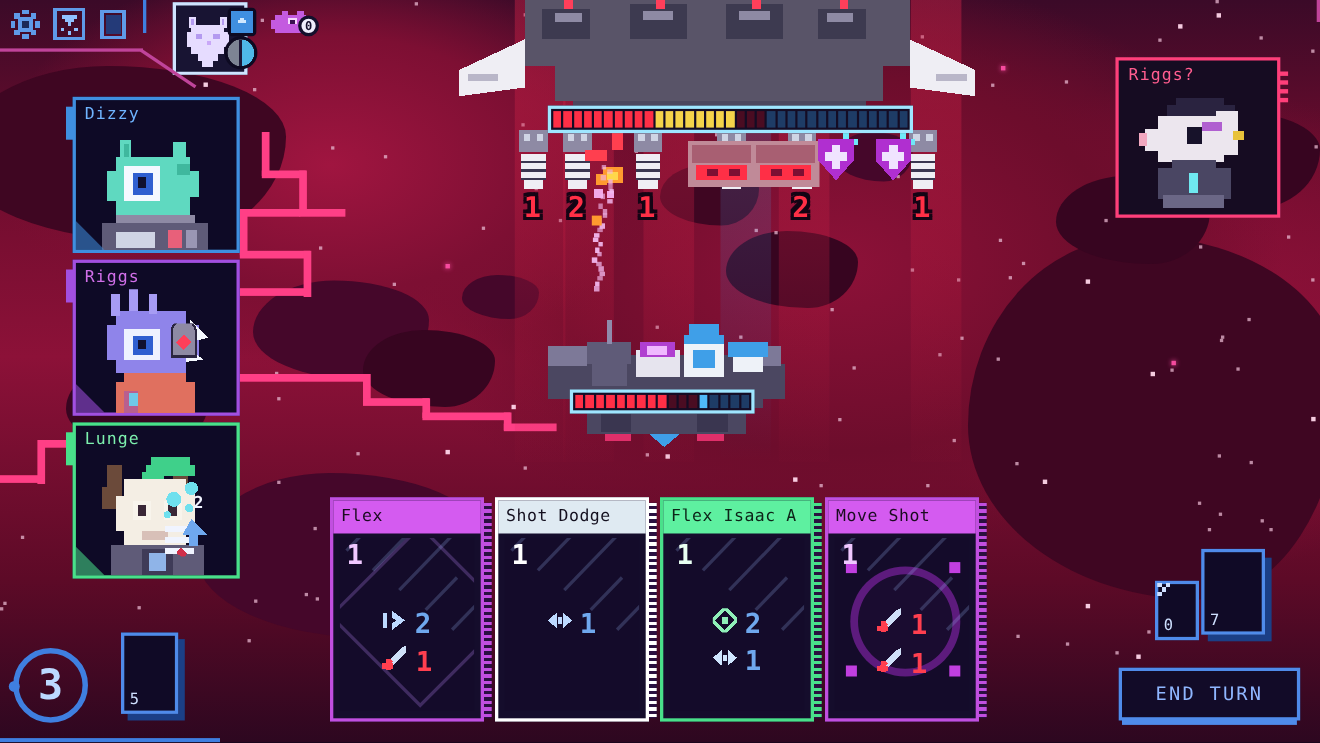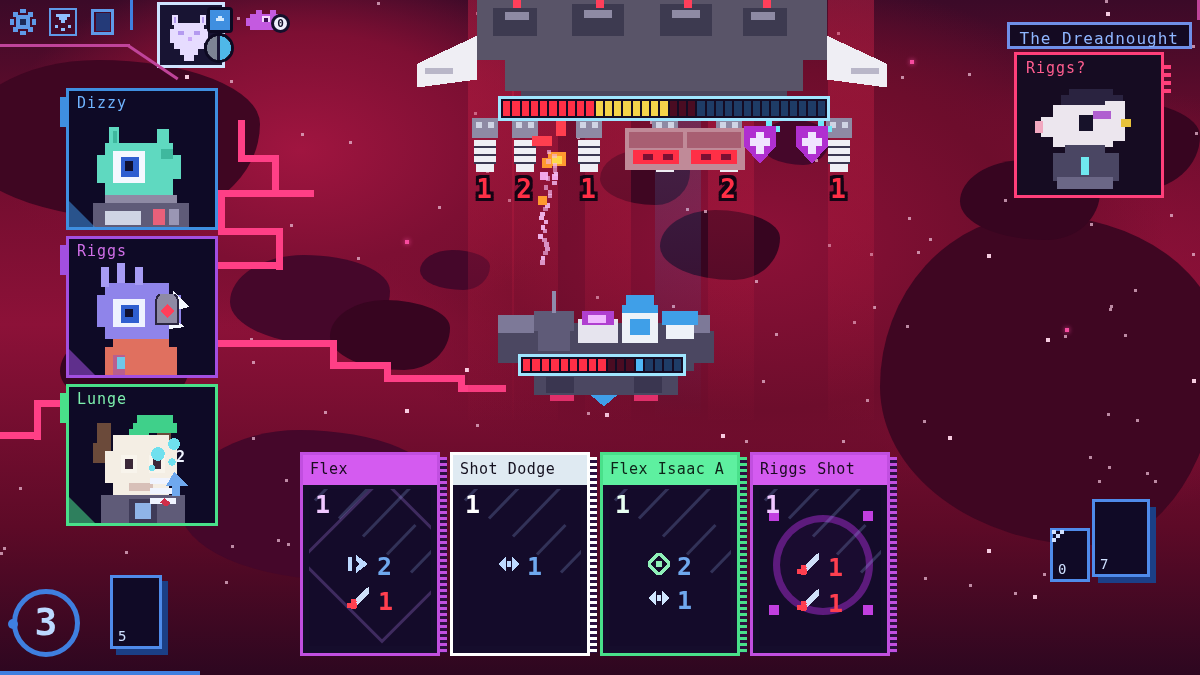--- a/index.html
+++ b/index.html
@@ -498,21 +498,20 @@
             <rect x="2" y="26" width="15" height="3"></rect>
             <rect x="2" y="31" width="13" height="3"></rect>
           </g>
           <g fill="#6fa8ee">
             <polygon points="14,18 21,25 17,25 17,30 13,30 13,25 10,25"></polygon>
           </g>
           <rect x="8" y="32" width="4" height="3" fill="#d02f4a" transform="rotate(40 10 33)"></rect>
         </svg><div style="position: absolute; left: 30px; top: 14px; color: rgb(240, 244, 255); font: 700 15px / 15px &quot;DejaVu Sans Mono&quot;, monospace;">2</div></div>
     </div>
 
-  <div id="enemytitle">The Dreadnought</div>
   <div id="enemyportrait">
     <div class="nameplate">Riggs?</div>
     <div class="vent" style="top:10px"></div>
       <div class="vent" style="top:18px"></div>
     <div class="vent" style="top:26px"></div>
       <div class="vent" style="top:34px"></div>
     <svg width="144" height="118" viewBox="0 0 72 59" style="position:absolute;left:0;bottom:0" shape-rendering="crispEdges">
       <g fill="#2a2340">
           <rect x="26" y="6" width="22" height="10"></rect>
           <rect x="22" y="9" width="6" height="8"></rect>
@@ -951,21 +950,21 @@
         <polygon points="11,5.5 7,2 7,9" fill="#cfe6ff"></polygon>
                 </svg></span>
               <span class="statnum" style="color: rgb(111, 168, 238);">1</span>
             </div>
           </div>
         </div>
       </div>
       <div class="card" style="left: 450px; border: 3px solid rgb(193, 79, 224);">
         <div class="stackedge" style="right: -10px; background: repeating-linear-gradient(rgb(193, 79, 224) 0px, rgb(193, 79, 224) 3px, rgb(42, 16, 64) 3px, rgb(42, 16, 64) 6px);"></div>
         <div class="chead" style="background: rgb(212, 91, 240);"></div>
-        <div class="ctitle" style="color: rgb(26, 11, 32);">Riggs Shot</div>
+        <div class="ctitle" style="color: rgb(26, 11, 32);">Move Shot</div>
         <div class="cbody">
           <div style="position: absolute; left: 14px; top: 26px; width: 100px; height: 100px; border: 7px solid rgba(150, 40, 190, 0.55); border-radius: 50%; background: rgb(26, 12, 48);"></div>
           <div style="position: absolute; left: 10px; top: 22px; width: 10px; height: 10px; background: rgb(193, 63, 224);"></div>
           <div style="position: absolute; left: 104px; top: 22px; width: 10px; height: 10px; background: rgb(193, 63, 224);"></div>
           <div style="position: absolute; left: 10px; top: 116px; width: 10px; height: 10px; background: rgb(193, 63, 224);"></div>
           <div style="position: absolute; left: 104px; top: 116px; width: 10px; height: 10px; background: rgb(193, 63, 224);"></div>
           <div class="sheen" style="left: 6px; top: 10px; width: 40px;"></div>
           <div class="sheen" style="left: 30px; top: 28px; width: 57px;"></div>
           <div class="sheen" style="left: 54px; top: 46px; width: 74px;"></div>
           <div class="sheen" style="left: 78px; top: 64px; width: 41px;"></div>
@@ -1014,20 +1013,24 @@
         <rect x="2" y="2" width="2" height="2"></rect>
           <rect x="0" y="4" width="2" height="2"></rect>
         </g>
     </svg>
   </div>
   <div class="pileshadow" style="right:44px; bottom:92px; width:58px; height:76px;"></div>
   <div class="pile" style="right:50px; bottom:98px; width:58px; height:78px;">
     <div class="pnum">7</div>
   </div>
 
+  <div id="endturn">
+    <span>END TURN</span>
+    <div class="under"></div>
+  </div>
 
   <div class="chrome" style="left:130px; top:0; width:3px; height:30px;"></div>
   <div class="chrome p" style="left:0; top:44px; width:130px; height:3px;"></div>
   <div class="chrome p" style="left:128px; top:44px; width:60px; height:3px; transform:rotate(34deg); transform-origin:left center;"></div>
   <div class="chrome" style="left:0; bottom:0; width:200px; height:4px;"></div>
   <div class="chrome p" style="right:0; top:0; width:3px; height:20px;"></div>
 <div style="position: absolute; left: 547px; top: 150px; width: 4px; height: 4px; background: rgb(242, 184, 238); opacity: 0.648169;"></div>
     <div style="position: absolute; left: 552px; top: 154px; width: 5px; height: 4px; background: rgb(242, 184, 238); opacity: 0.570163;"></div>
     <div style="position: absolute; left: 546px; top: 159px; width: 5px; height: 5px; background: rgb(242, 184, 238); opacity: 0.595858;"></div>
     <div style="position: absolute; left: 553px; top: 163px; width: 4px; height: 5px; background: rgb(242, 184, 238); opacity: 0.739318;"></div>

